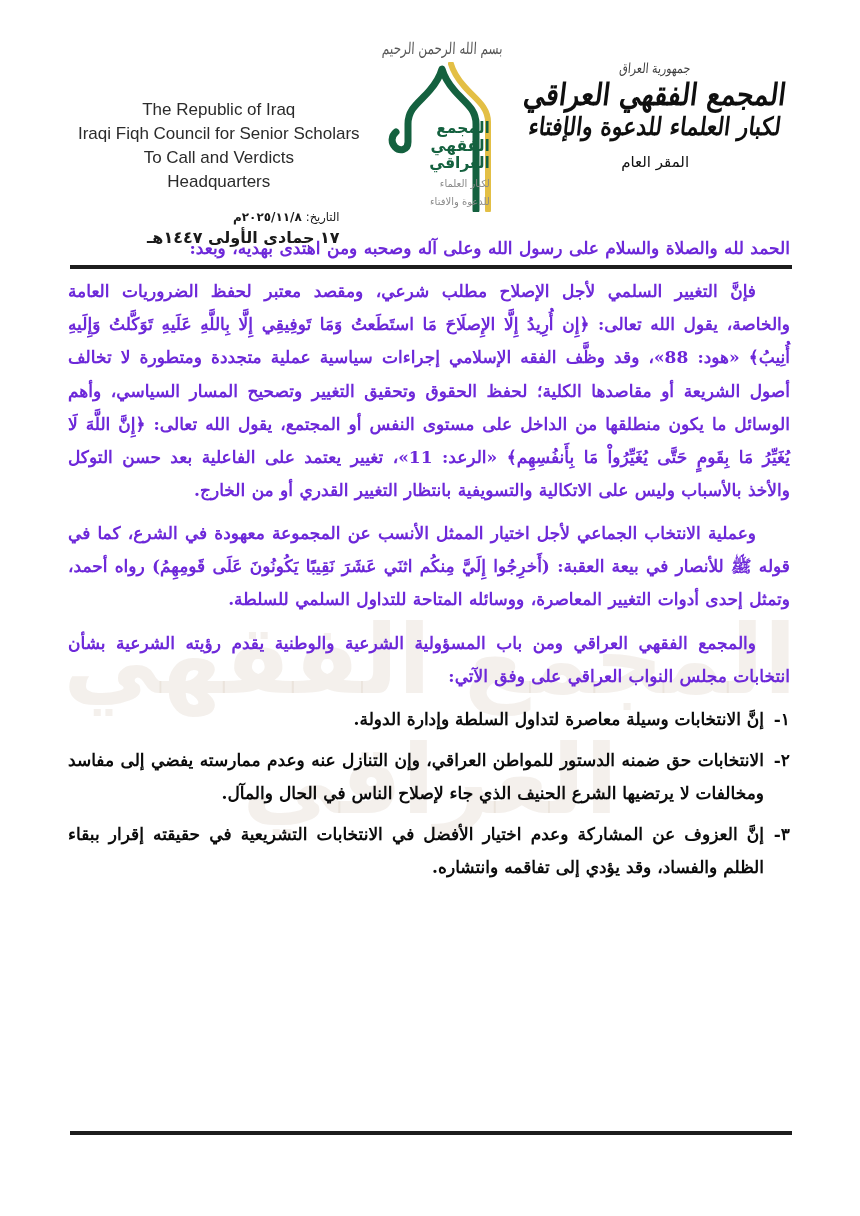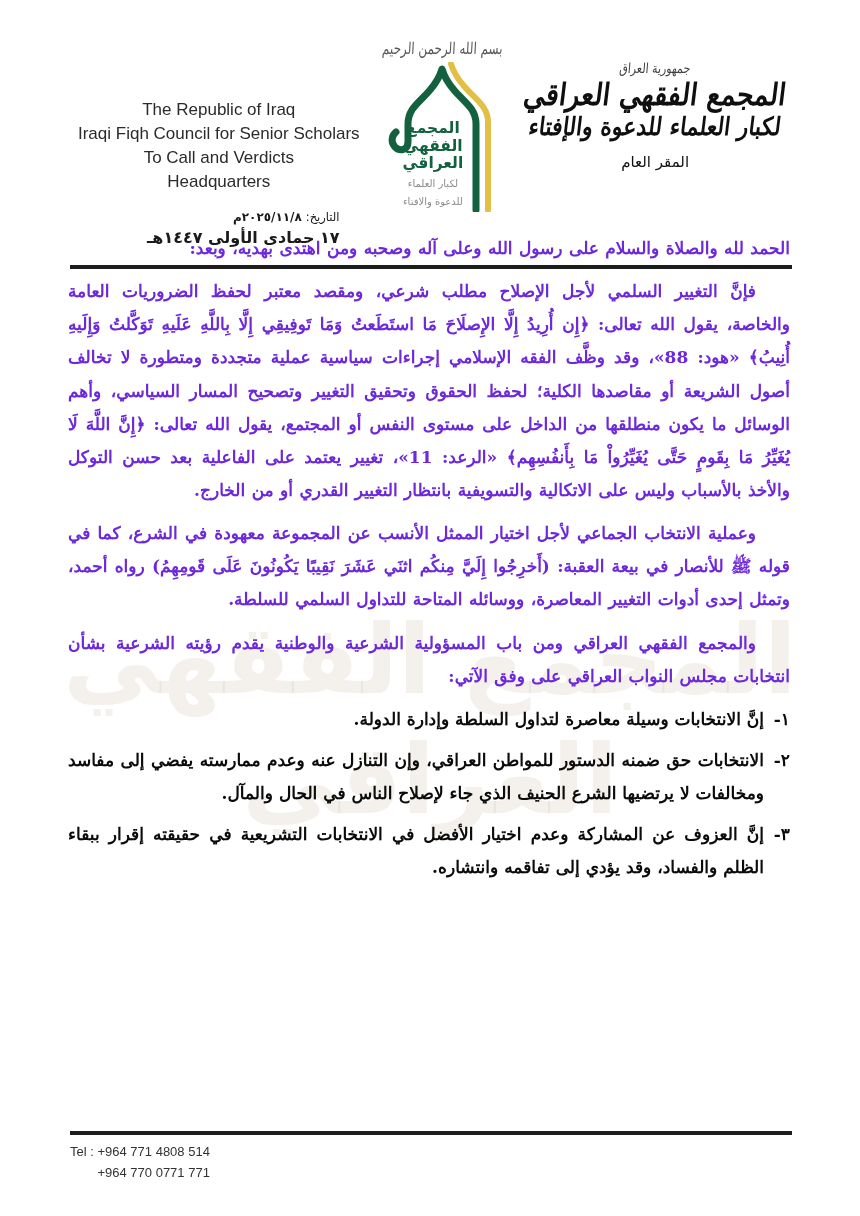--- a/index.html
+++ b/index.html
@@ -106,21 +106,21 @@
     width: 132px;
     height: 150px;
     margin: 0 auto;
   }
   .logo-svg { position: absolute; left: 0; top: 0; }
   .logo-text {
     position: absolute;
     left: 0; right: 18px;
     top: 58px;
     direction: rtl;
-    text-align: center;
+    text-align: right;
     font-family: "DejaVu Sans", sans-serif;
   }
   .logo-text .lt {
     color: #14613f;
     font-weight: bold;
     font-size: 15.5px;
     line-height: 1.14;
     letter-spacing: 1px;
   }
   .logo-text .ls {
@@ -329,19 +329,15 @@
       <li>
         <span class="num">٣-</span>
         <span>إنَّ العزوف عن المشاركة وعدم اختيار الأفضل في الانتخابات التشريعية في حقيقته إقرار ببقاء الظلم والفساد، وقد يؤدي إلى تفاقمه وانتشاره.</span>
       </li>
     </ol>
   </div>
 
   <div class="rule bottom"></div>
 
   <div class="footer">
-    <div class="col-right">
-      <div>Tel : +964 771 4808 514</div>
-      <div>+964 770 0771 771</div>
-    </div>
   </div>
 
 </div>
 
 </body></html>

